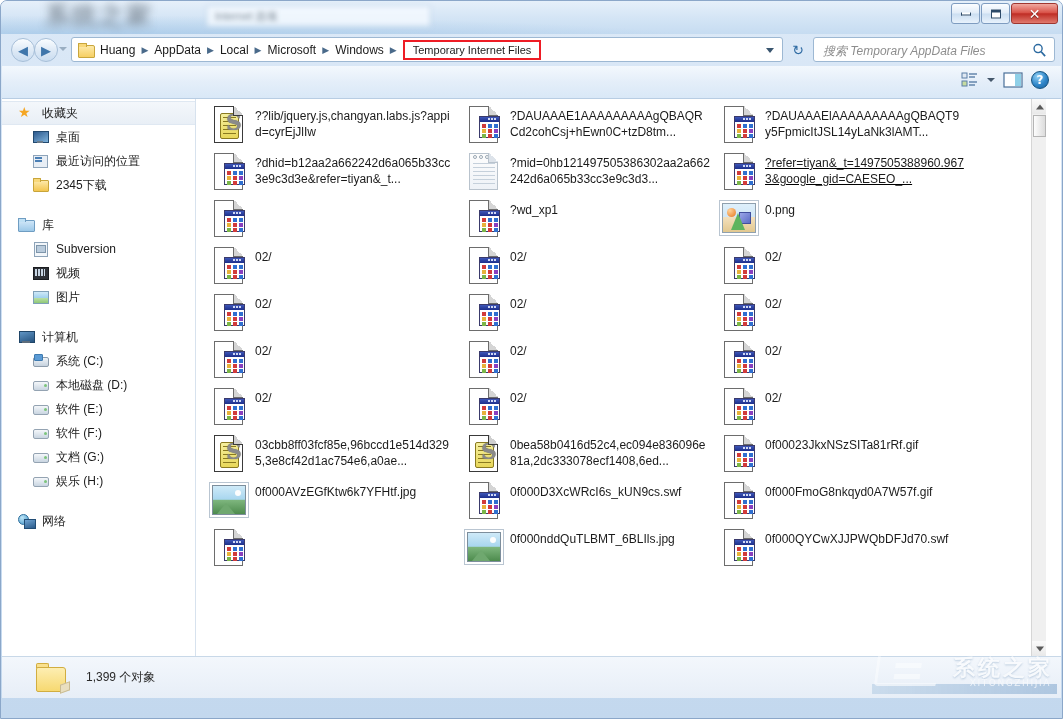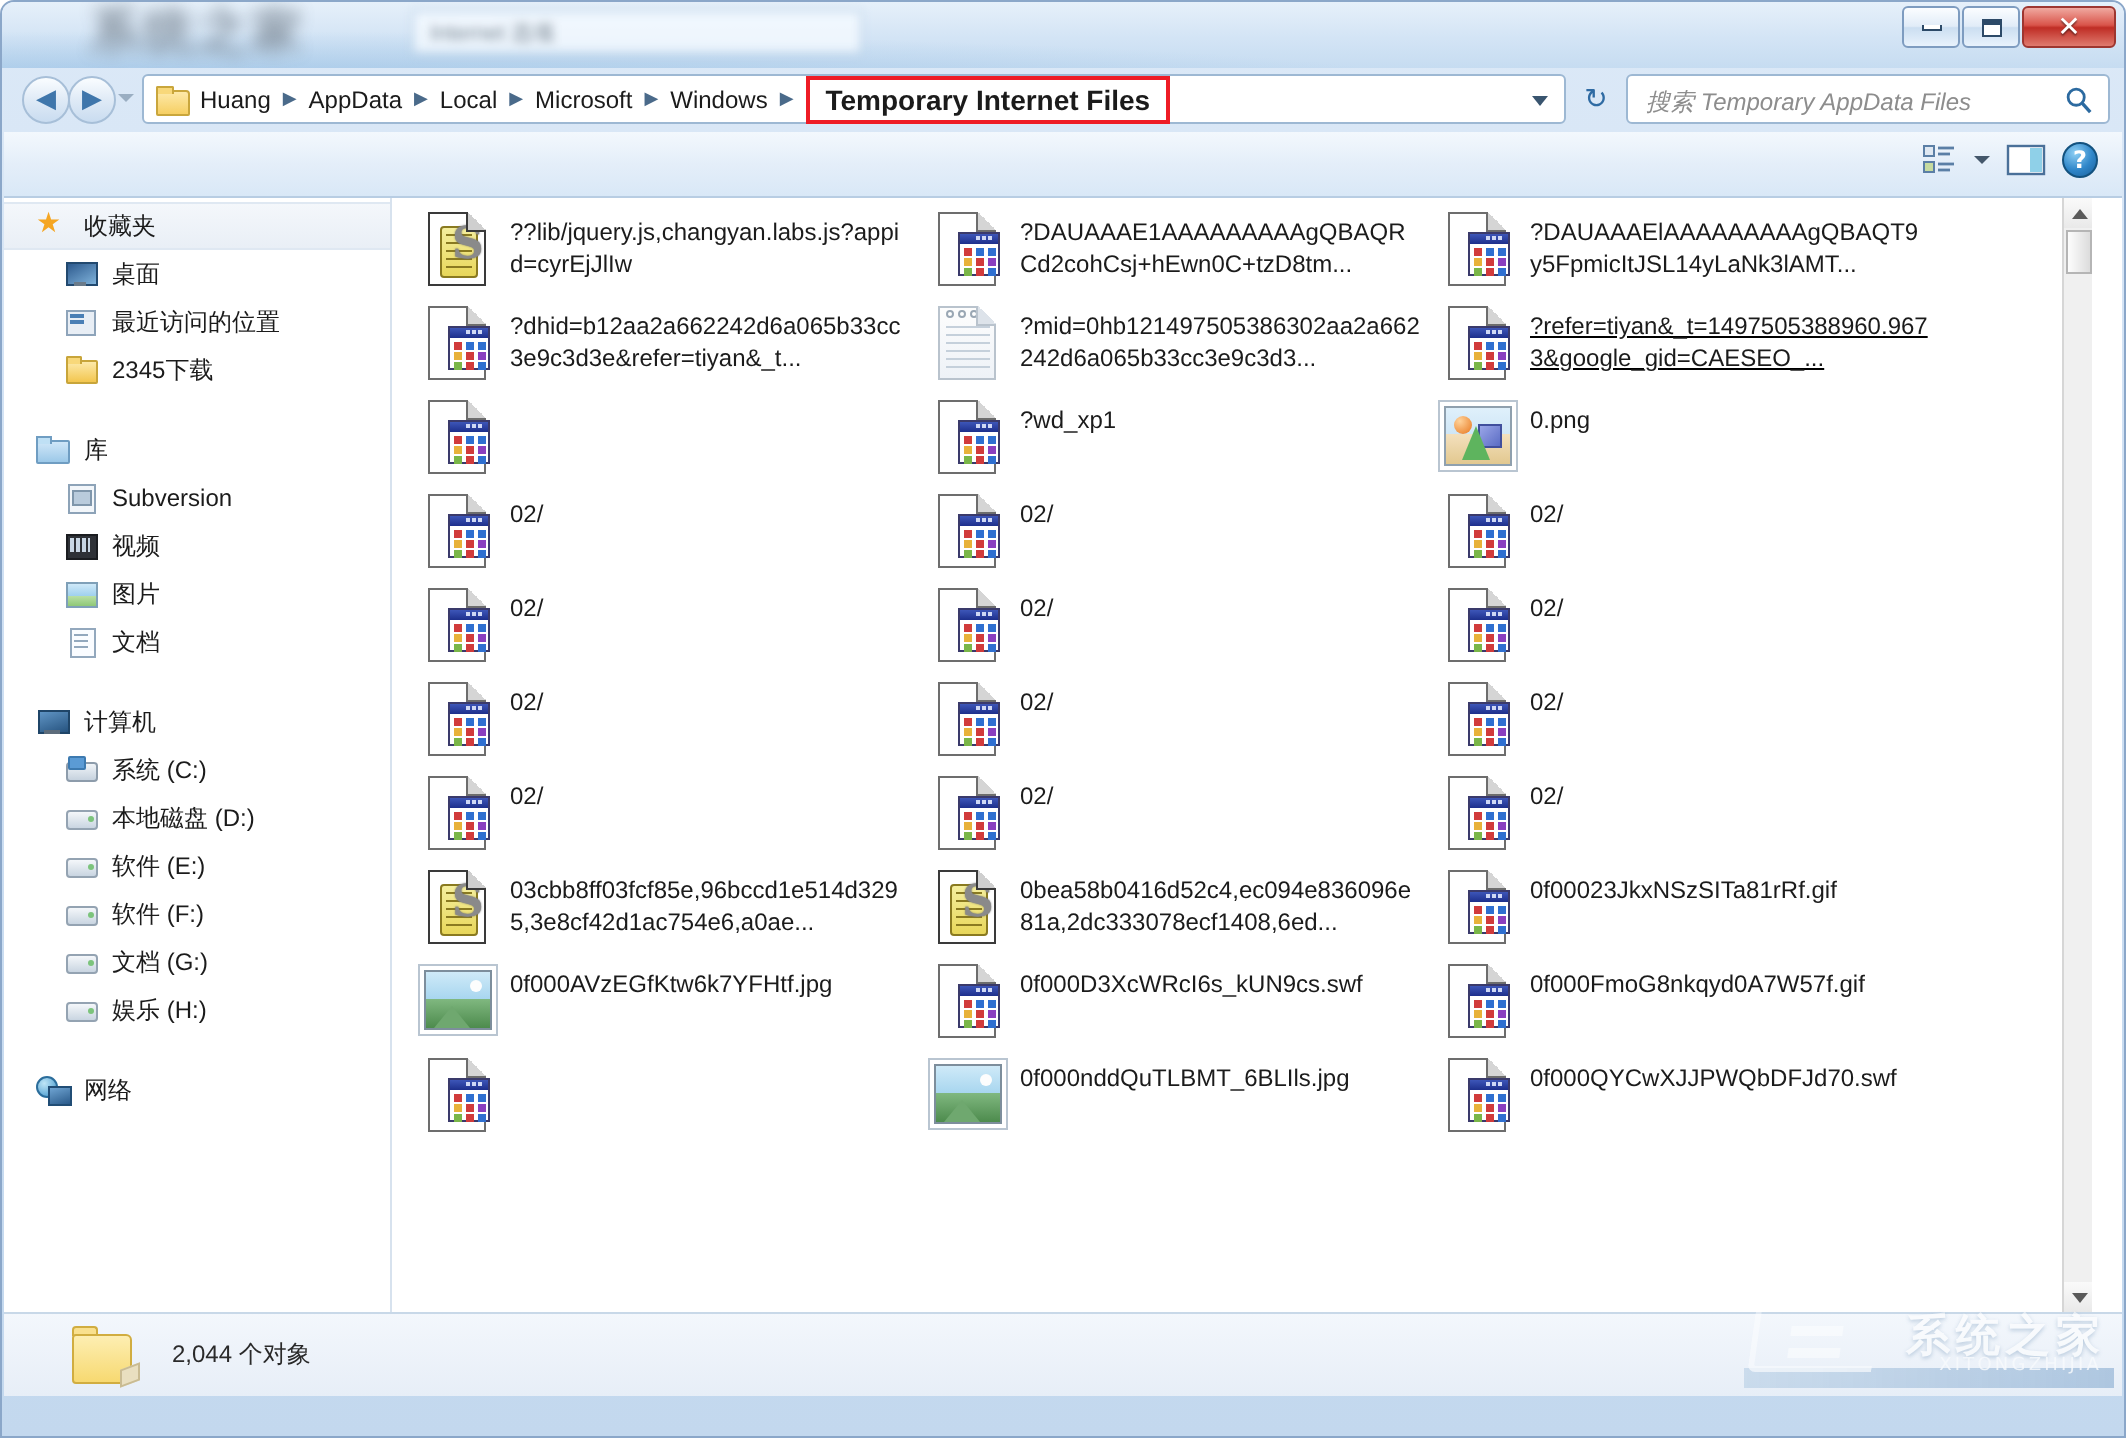--- a/index.html
+++ b/index.html
@@ -97,21 +97,21 @@
     background:#f8d87a; border:1px solid #c9a63c; border-bottom:none; border-radius:1px 1px 0 0;
   }
   .crumb {
     font-size: 12px; color: #1b1b1b; padding: 2px 4px; cursor: pointer; white-space: nowrap;
   }
   .crumbsep {
     color: #4a6a8a; font-size: 9px; padding: 0 2px; user-select: none;
     font-family: "DejaVu Sans", sans-serif;
   }
   .crumb.current {
-    border: 2px solid #ee1c25; padding: 2px 8px; margin-left: 4px; font-size: 14px; font-weight: bold;
+    border: 2px solid #ee1c25; padding: 2px 8px; margin-left: 4px; font-size: 11px;
   }
   .addrdrop {
     position: absolute; right: 8px; top: 10px; width: 0; height: 0;
     border-left: 4px solid transparent; border-right: 4px solid transparent;
     border-top: 5px solid #39556f; cursor: pointer;
   }
   .refreshbtn {
     position: absolute; left: 786px; top: 4px; width: 22px; height: 23px;
     border: 1px solid transparent; cursor: pointer; border-radius: 3px;
   }
@@ -498,24 +498,20 @@
           <span>Subversion</span>
         </div>
         <div class="sbitem child">
           <span class="sbico ic-video"></span>
           <span>视频</span>
         </div>
         <div class="sbitem child">
           <span class="sbico ic-pic"></span>
           <span>图片</span>
         </div>
-        <div class="sbitem child">
-          <span class="sbico ic-doc"></span>
-          <span>文档</span>
-        </div>
       </div>
 
       <div class="sbgroup" style="margin-top:16px;">
         <div class="sbitem head">
           <span class="sbico ic-computer"></span>
           <span>计算机</span>
         </div>
         <div class="sbitem child">
           <span class="sbico ic-hdsys"></span>
           <span>系统 (C:)</span>
@@ -1108,21 +1104,21 @@
       </div>
     </div>
   </div>
 
   <div class="statusbar">
     <div class="statfolder">
       <span class="fb"></span>
         <span class="ff"></span>
         <span class="fs"></span>
     </div>
-    <div class="stattext">2,044 个对象</div>
+    <div class="stattext">1,399 个对象</div>
     <div class="watermark">
       <div class="wm-band"></div>
       <div class="wm-logo"></div>
       <div class="wm-cn">系统之家</div>
       <div class="wm-en">XITONGZHIJIA</div>
     </div>
   </div>
 </div>
 
 </body></html>

